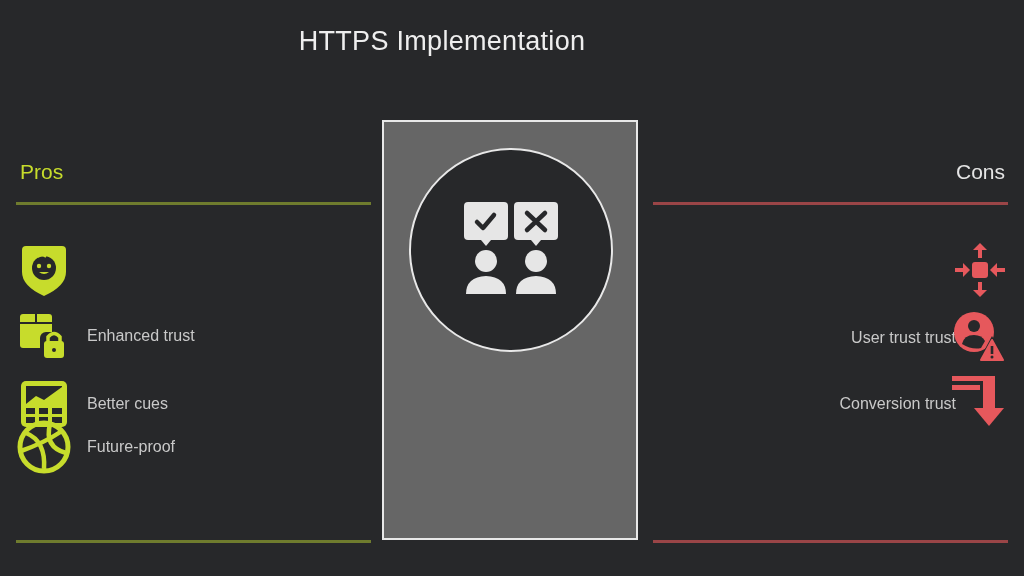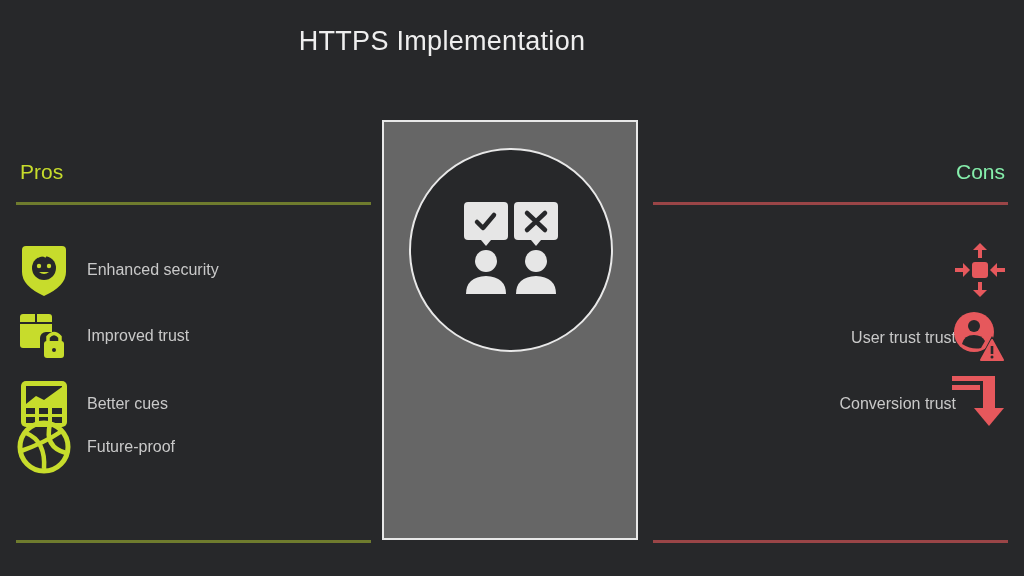--- a/index.html
+++ b/index.html
@@ -8,21 +8,21 @@
     background: #27282a;
     font-family: "Liberation Sans", "DejaVu Sans", sans-serif;
     position: relative;
   }
   .title {
     position: absolute; left: 0; top: 26px; width: 884px;
     text-align: center; color: #eeeeee; font-size: 27px; letter-spacing: 0.3px;
   }
   .col-heading { position: absolute; top: 160px; font-size: 21px; text-align: center; }
   .pros-heading { left: 20px; color: #c7dc2c; }
-  .cons-heading { right: 19px; color: #86efac; }
+  .cons-heading { right: 19px; color: #e5e5e5; }
   .rule { position: absolute; height: 3px; }
   .pros-rule { left: 16px; width: 355px; background: #6f7c2e; }
   .cons-rule { left: 653px; width: 355px; background: #9a4547; }
   .pro-item { position: absolute; left: 16px; height: 56px; width: 360px; display: flex; align-items: center; }
   .pro-item .icon { width: 56px; height: 56px; display: flex; align-items: center; justify-content: center; }
   .pro-item .label { margin-left: 15px; color: #c9c9c9; font-size: 16px; }
   .con-item { position: absolute; right: 16px; height: 56px; display: flex; align-items: center; justify-content: flex-end; }
   .con-item .label { color: #c9c9c9; font-size: 16px; margin-right: -4px; }
   .con-item .icon { width: 56px; height: 56px; display: flex; align-items: center; justify-content: center; }
   .center-panel {
@@ -47,36 +47,35 @@
   <span class="icon">
     <svg width="52" height="52" viewBox="0 0 52 52">
       <path d="M4 6 Q4 2 8 2 L44 2 Q48 2 48 6 L48 28 Q48 42 26 52 Q4 42 4 28 Z" fill="#c7dc2c"></path>
       <circle cx="26" cy="24" r="12" fill="#27282a"></circle>
       <circle cx="21" cy="22" r="2.2" fill="#c7dc2c"></circle>
       <circle cx="31" cy="22" r="2.2" fill="#c7dc2c"></circle>
       <path d="M21 28 Q26 32 31 28 Z" fill="#c7dc2c"></path>
       <path d="M20 13 Q24 10 28 13" stroke="#c7dc2c" stroke-width="2" fill="none"></path>
     </svg>
   </span>
-  <span class="label">Enhanced security</span>
 </div>
 
 <div class="pro-item" style="top:308px">
   <span class="icon">
     <svg width="52" height="52" viewBox="0 0 52 52">
       <rect x="2" y="4" width="32" height="34" rx="3" fill="#c7dc2c"></rect>
       <rect x="2" y="12" width="32" height="2" fill="#27282a"></rect>
       <rect x="17" y="4" width="2" height="8" fill="#27282a"></rect>
       <rect x="22" y="22" width="28" height="28" rx="6" fill="#27282a"></rect>
       <path d="M30 32 L30 27 Q36 20 42 27 L42 32" stroke="#c7dc2c" stroke-width="3.5" fill="none"></path>
       <rect x="26" y="31" width="20" height="17" rx="3" fill="#c7dc2c"></rect>
       <circle cx="36" cy="40" r="2" fill="#27282a"></circle>
     </svg>
   </span>
-  <span class="label">Improved trust</span>
+  <span class="label">Enhanced trust</span>
 </div>
 
 <div class="pro-item" style="top:376px">
   <span class="icon">
     <svg width="52" height="52" viewBox="0 0 52 52">
       <rect x="3" y="3" width="46" height="46" rx="5" fill="#c7dc2c"></rect>
       <rect x="8" y="8" width="36" height="18" fill="#27282a"></rect>
       <path d="M8 26 L18 18 L26 22 L44 9 L44 26 Z" fill="#c7dc2c"></path>
       <rect x="8" y="30" width="9" height="6" fill="#27282a"></rect>
       <rect x="21" y="30" width="9" height="6" fill="#27282a"></rect>

